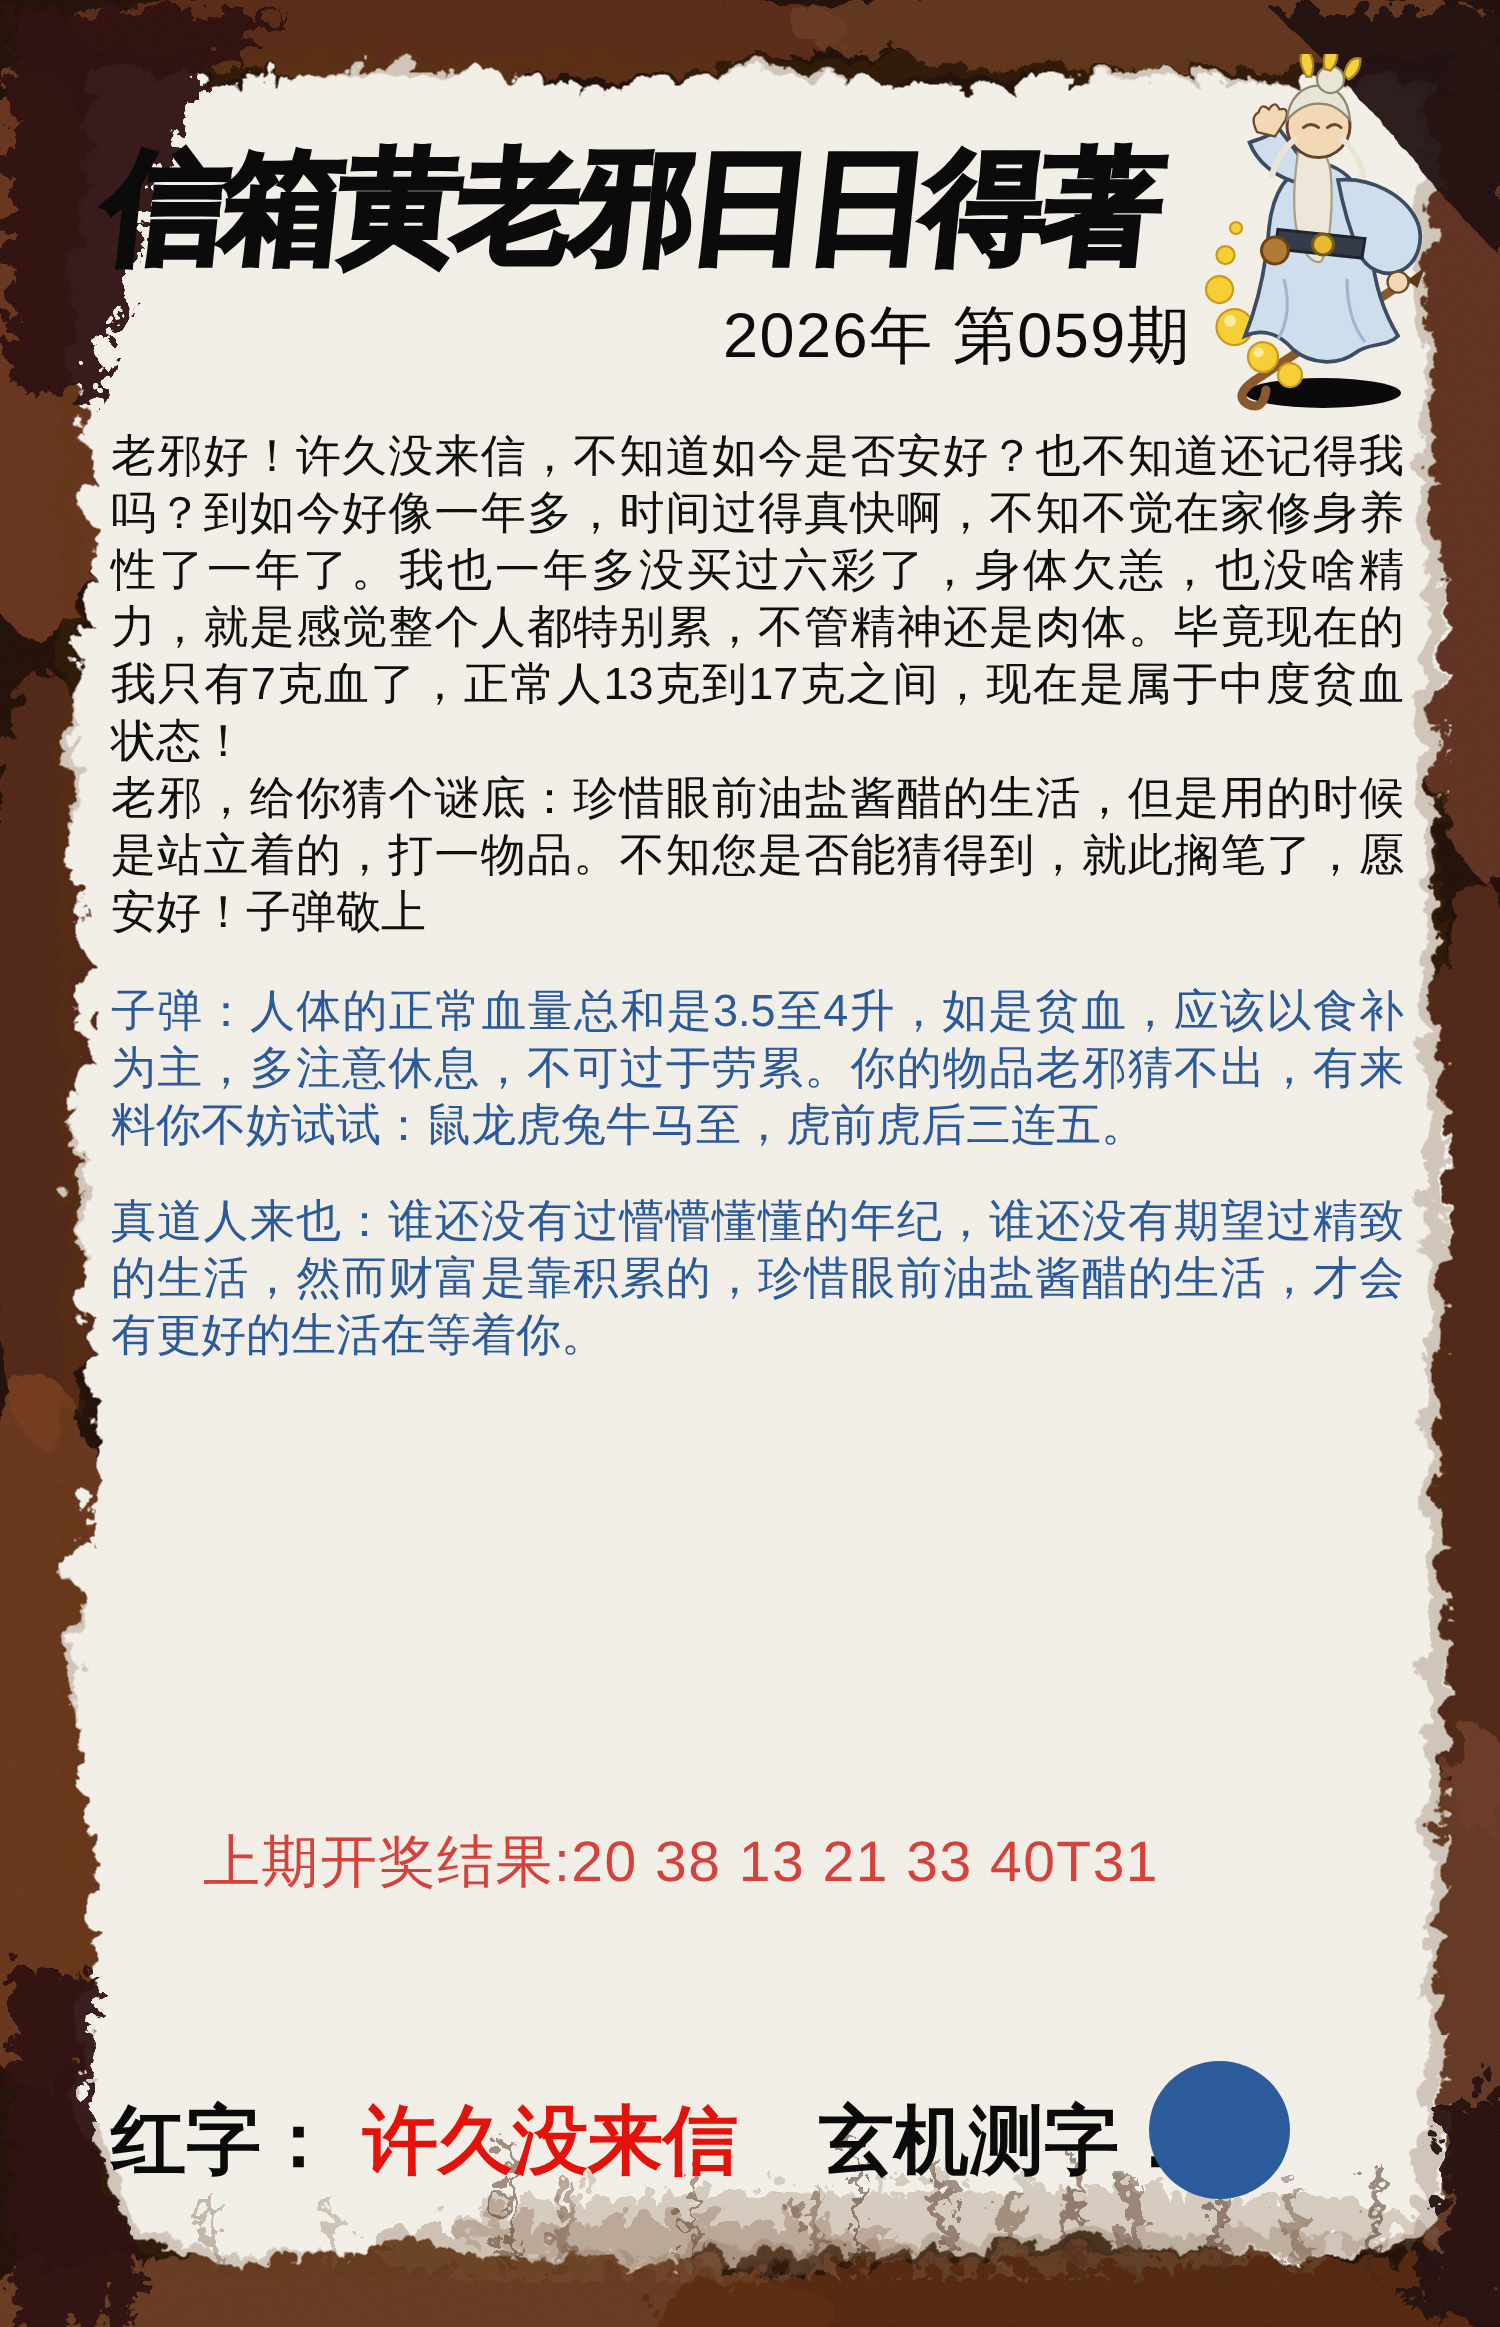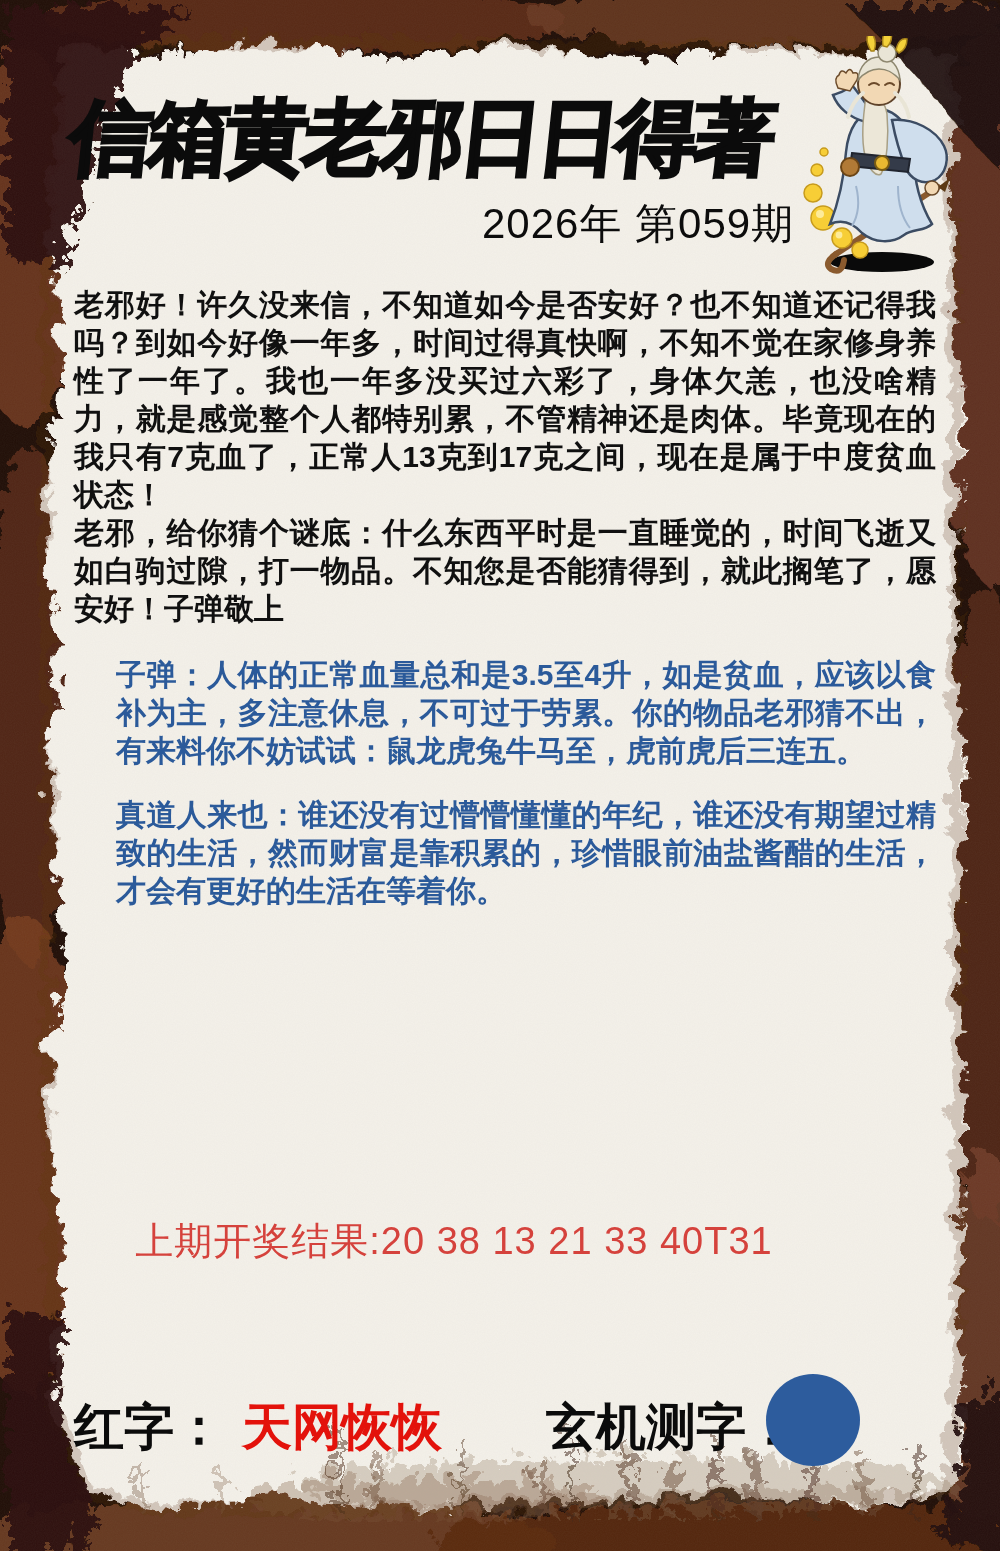--- a/index.html
+++ b/index.html
@@ -19,24 +19,24 @@
     -webkit-text-stroke:3px #0b0b0b;
   }
   .issue{
     left:482px;top:196px;
     font-size:42px;font-weight:normal;color:#0c0c0c;letter-spacing:1px;
   }
   .mascot{left:786px;top:36px;width:184px;height:238px;}
 
   .letters{left:74px;top:286px;width:862px;}
   .para{
-    margin:0;font-size:30px;font-weight:bold;line-height:38px;
+    margin:0;font-size:30px;font-weight:normal;line-height:38px;
     color:#101010;text-align:justify;text-justify:inter-ideograph;
   }
-  .para.blue{color:#2b5a9a;margin-left:42px;}
+  .para.blue{color:#2b5a9a;}
   .para.gap-a{margin-top:28px;}
   .para.gap-b{margin-top:30px;}
   .para.gap-c{margin-top:26px;}
 
   .result{
     left:0;top:1216px;width:908px;text-align:center;
     font-size:38px;font-weight:400;color:#d5423c;letter-spacing:1px;
   }
 
   .footer-red{left:74px;top:1394px;font-size:50px;font-weight:900;white-space:nowrap;}
@@ -170,24 +170,24 @@
     <path d="M110,14 q3,-13 11,-11 q0,10 -8,14 z"></path>
   </g>
 
   <path d="M66,117 L124,123 L122,136 L64,130 Z" fill="#343b49" stroke="#20242e" stroke-width="2"></path>
   <circle cx="96" cy="127" r="7" fill="#e9b931" stroke="#7a5c12" stroke-width="2"></circle>
   <circle cx="64" cy="131" r="9" fill="#b17a36" stroke="#6b4516" stroke-width="2"></circle>
 </svg>
 
 <div class="layer letters">
   <p class="para">老邪好！许久没来信，不知道如今是否安好？也不知道还记得我吗？到如今好像一年多，时间过得真快啊，不知不觉在家修身养性了一年了。我也一年多没买过六彩了，身体欠恙，也没啥精力，就是感觉整个人都特别累，不管精神还是肉体。毕竟现在的我只有7克血了，正常人13克到17克之间，现在是属于中度贫血状态！</p>
-  <p class="para">老邪，给你猜个谜底：什么东西平时是一直睡觉的，时间飞逝又如白驹过隙，打一物品。不知您是否能猜得到，就此搁笔了，愿安好！子弹敬上</p>
+  <p class="para">老邪，给你猜个谜底：珍惜眼前油盐酱醋的生活，但是用的时候是站立着的，打一物品。不知您是否能猜得到，就此搁笔了，愿安好！子弹敬上</p>
   <p class="para blue gap-a">子弹：人体的正常血量总和是3.5至4升，如是贫血，应该以食补为主，多注意休息，不可过于劳累。你的物品老邪猜不出，有来料你不妨试试：鼠龙虎兔牛马至，虎前虎后三连五。</p>
   <p class="para blue gap-c">真道人来也：谁还没有过懵懵懂懂的年纪，谁还没有期望过精致的生活，然而财富是靠积累的，珍惜眼前油盐酱醋的生活，才会有更好的生活在等着你。</p>
 </div>
 
 <div class="layer result">上期开奖结果:20 38 13 21 33 40T31</div>
 
 <div class="layer footer-red">
-  <span class="lbl">红字：</span><span class="val">天网恢恢</span>
+  <span class="lbl">红字：</span><span class="val">许久没来信</span>
 </div>
 <div class="layer footer-mystery">玄机测字：</div>
 <div class="layer blue-dot"></div>
 
 </body></html>

